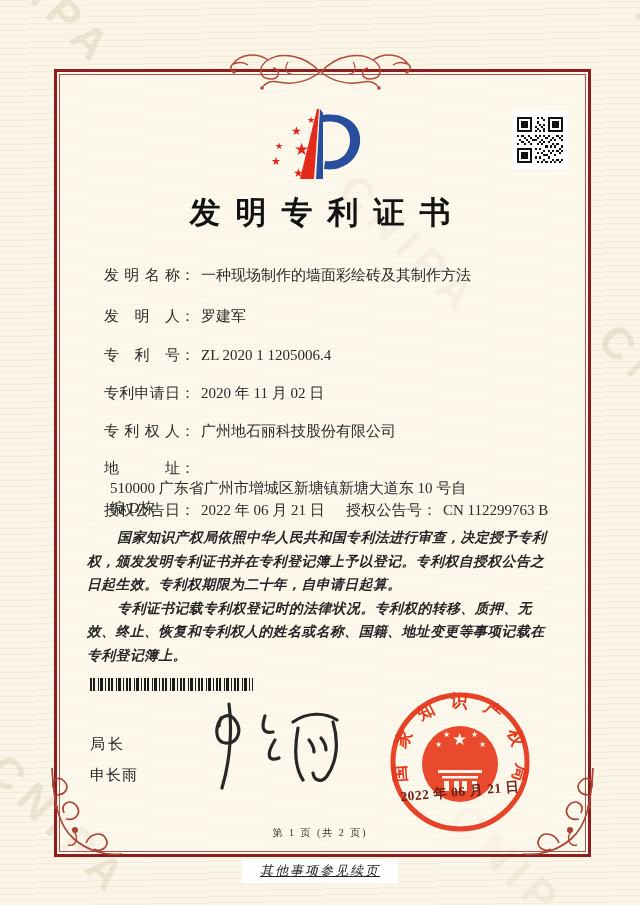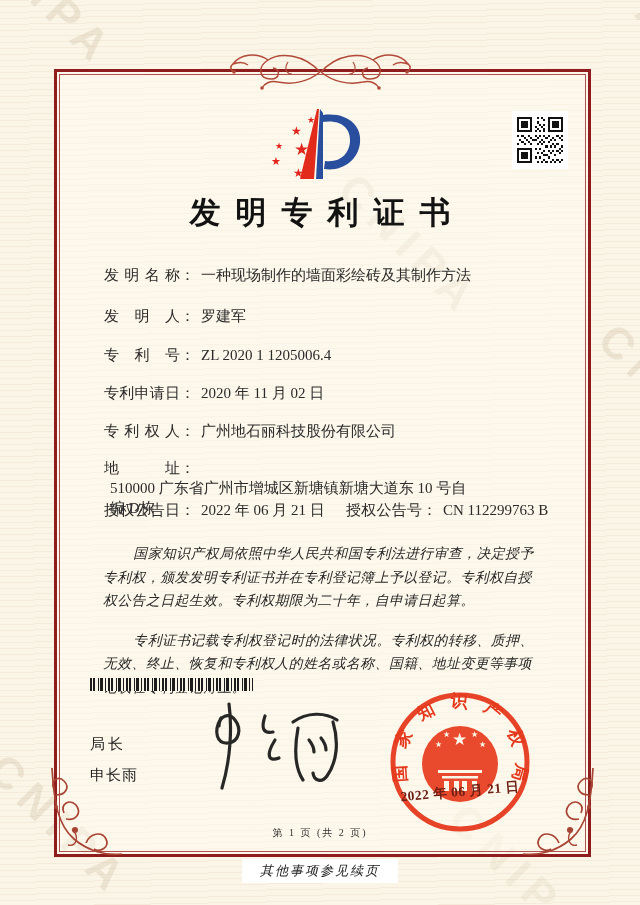--- a/index.html
+++ b/index.html
@@ -55,21 +55,21 @@
   }
   .frow .fcolon{display:inline-block;vertical-align:top;}
   .frow .fvalue{display:inline-block;margin-left:6px;vertical-align:top;}
   .fvalue.narrow{max-width:358px;}
   .frow2{position:absolute;left:242px;top:0;white-space:nowrap;}
   
   .paras{
     position:absolute;left:87px;top:526px;width:468px;
     font-size:13.8px;line-height:23.5px;color:#262626;font-style:italic;
   }
-  .paras p{margin:16px;text-indent:2.2em;letter-spacing:0.5px;}
+  .paras p{margin:0;text-indent:2.2em;letter-spacing:0.5px;font-weight:bold;}
   
   .barcode{
     position:absolute;left:90px;top:678px;width:163px;height:13px;
     background:repeating-linear-gradient(90deg,
       #1c1c1c 0 2px,#f8f4e8 2px 3px,#1c1c1c 3px 5px,#f8f4e8 5px 8px,
       #1c1c1c 8px 9px,#f8f4e8 9px 10px,#1c1c1c 10px 13px,#f8f4e8 13px 15px,
       #1c1c1c 15px 16px,#f8f4e8 16px 18px);
   }
   
   .director-title{
@@ -89,21 +89,21 @@
     transform:rotate(-5deg);white-space:nowrap;
   }
   
   .page-info{
     position:absolute;left:0;top:826px;width:640px;text-align:center;
     font-size:10px;color:#333;letter-spacing:2px;
   }
   .cont-note{
     position:absolute;left:320px;top:859px;transform:translateX(-50%);
     background:#ffffff;padding:3px 18px;font-size:13px;font-style:italic;
-    color:#222;letter-spacing:2px;white-space:nowrap;
+    color:#222;letter-spacing:2px;white-space:nowrap;text-decoration:underline;
   }
 </style>
 </head>
 <body>
 
 <div class="stage">
 
   <span class="wm" style="left:-45px;top:-30px;">CNIPA</span>
   <span class="wm" style="left:520px;top:-55px;">CNIPA</span>
   <span class="wm" style="left:320px;top:220px;">CNIPA</span>

